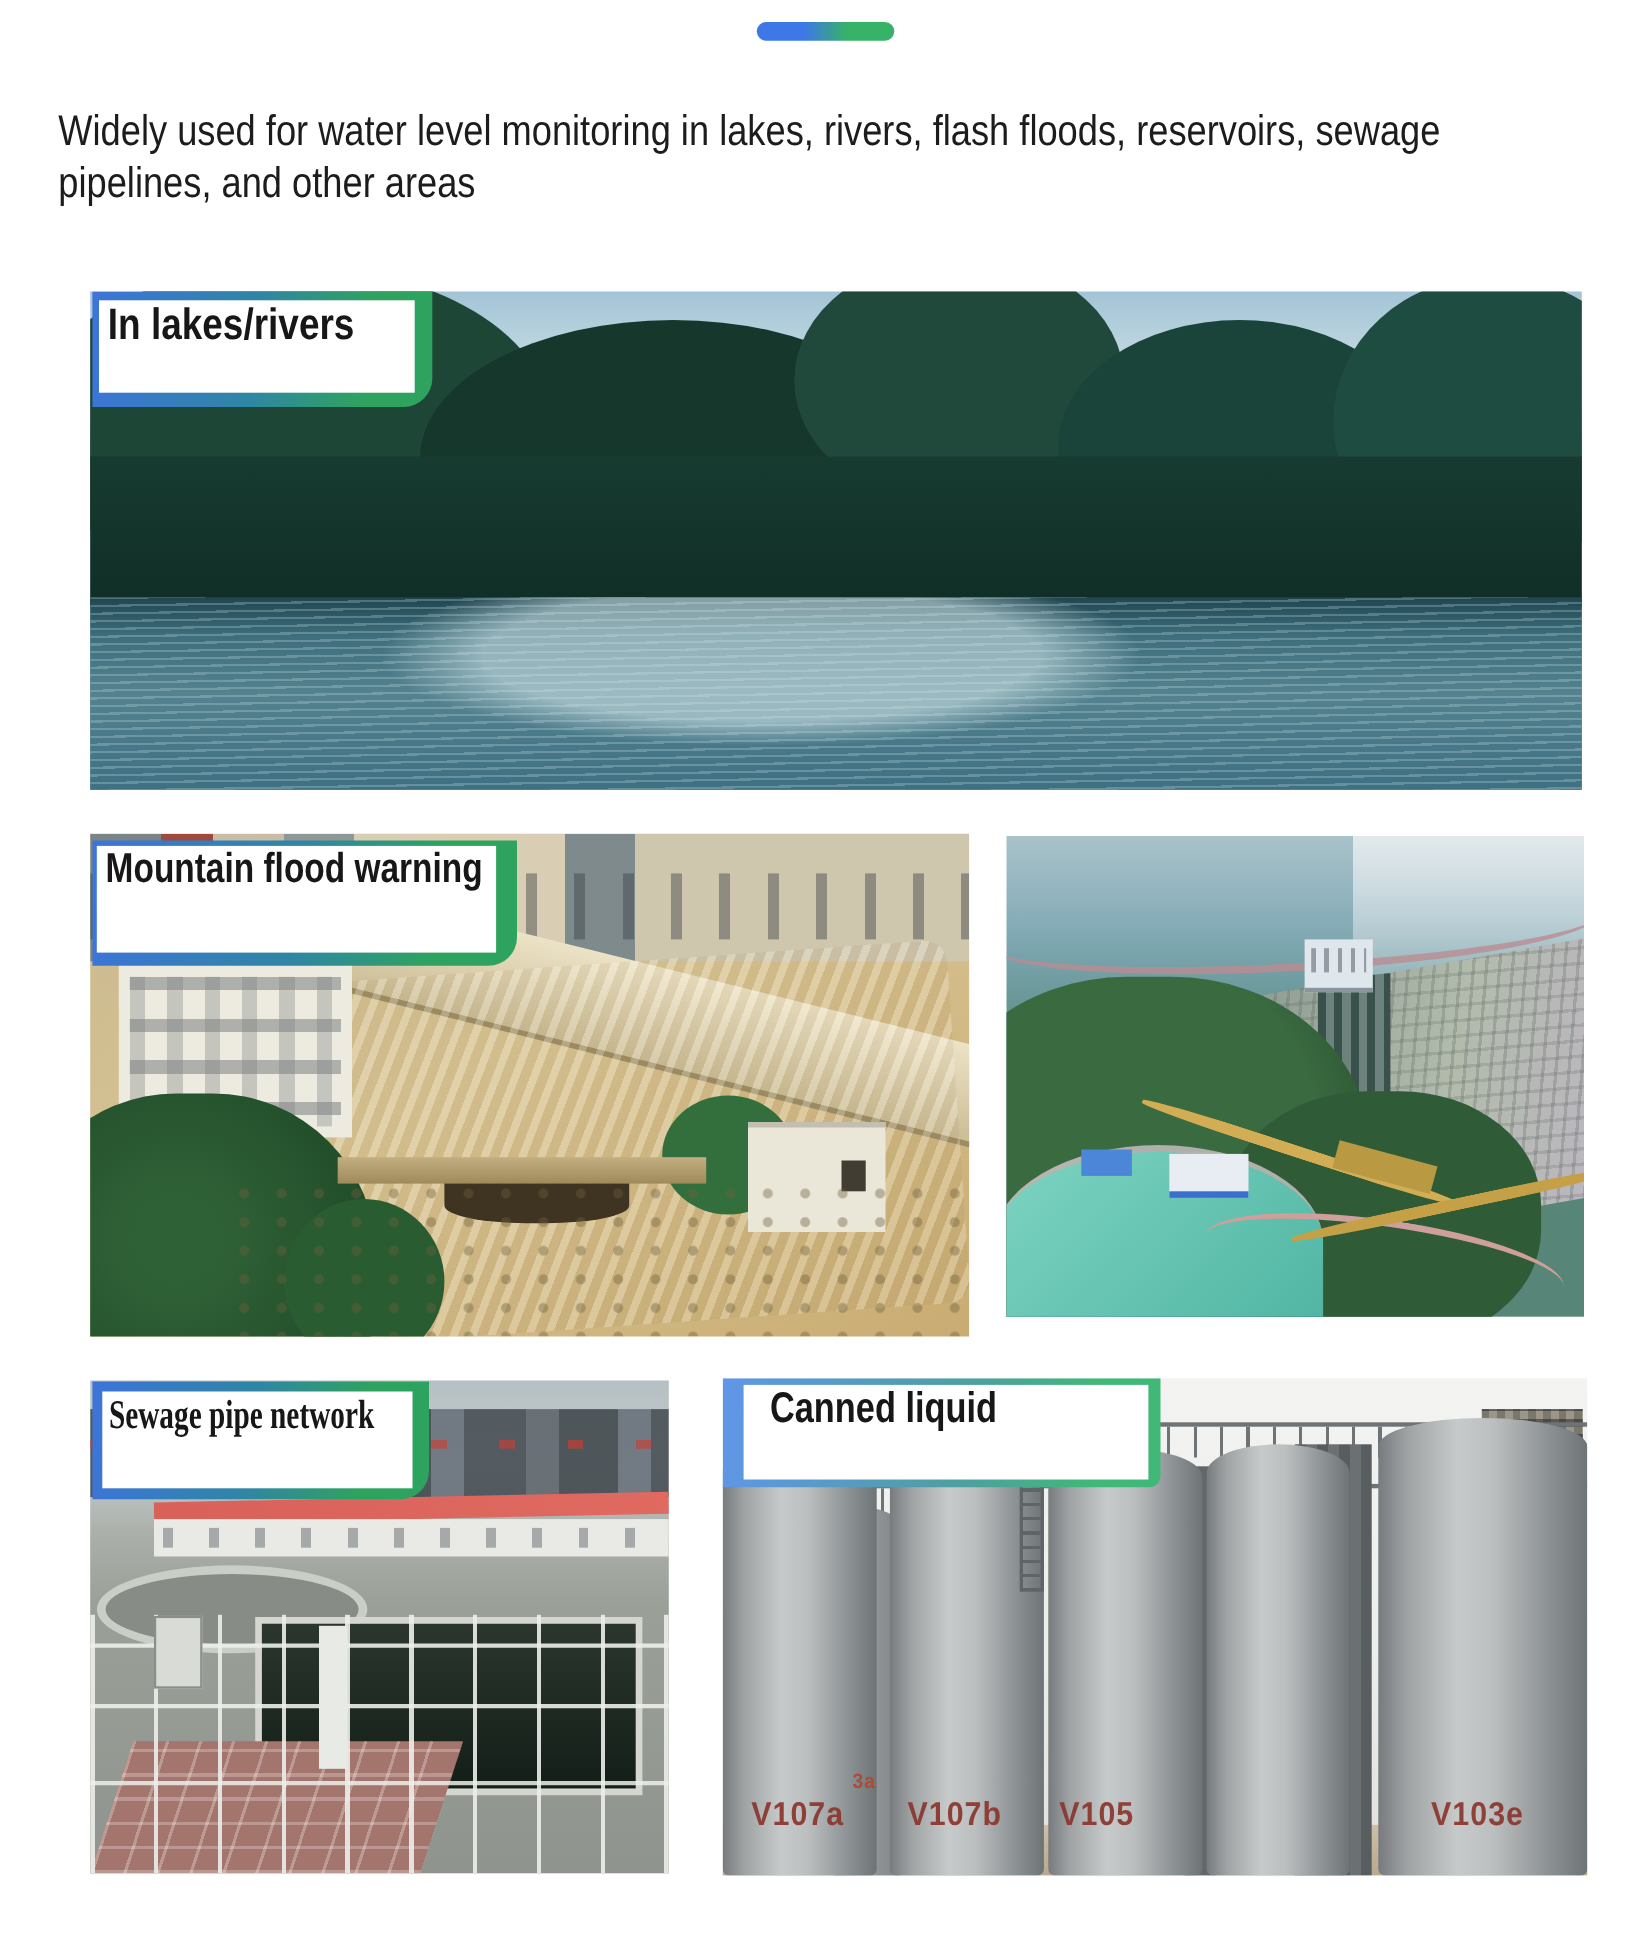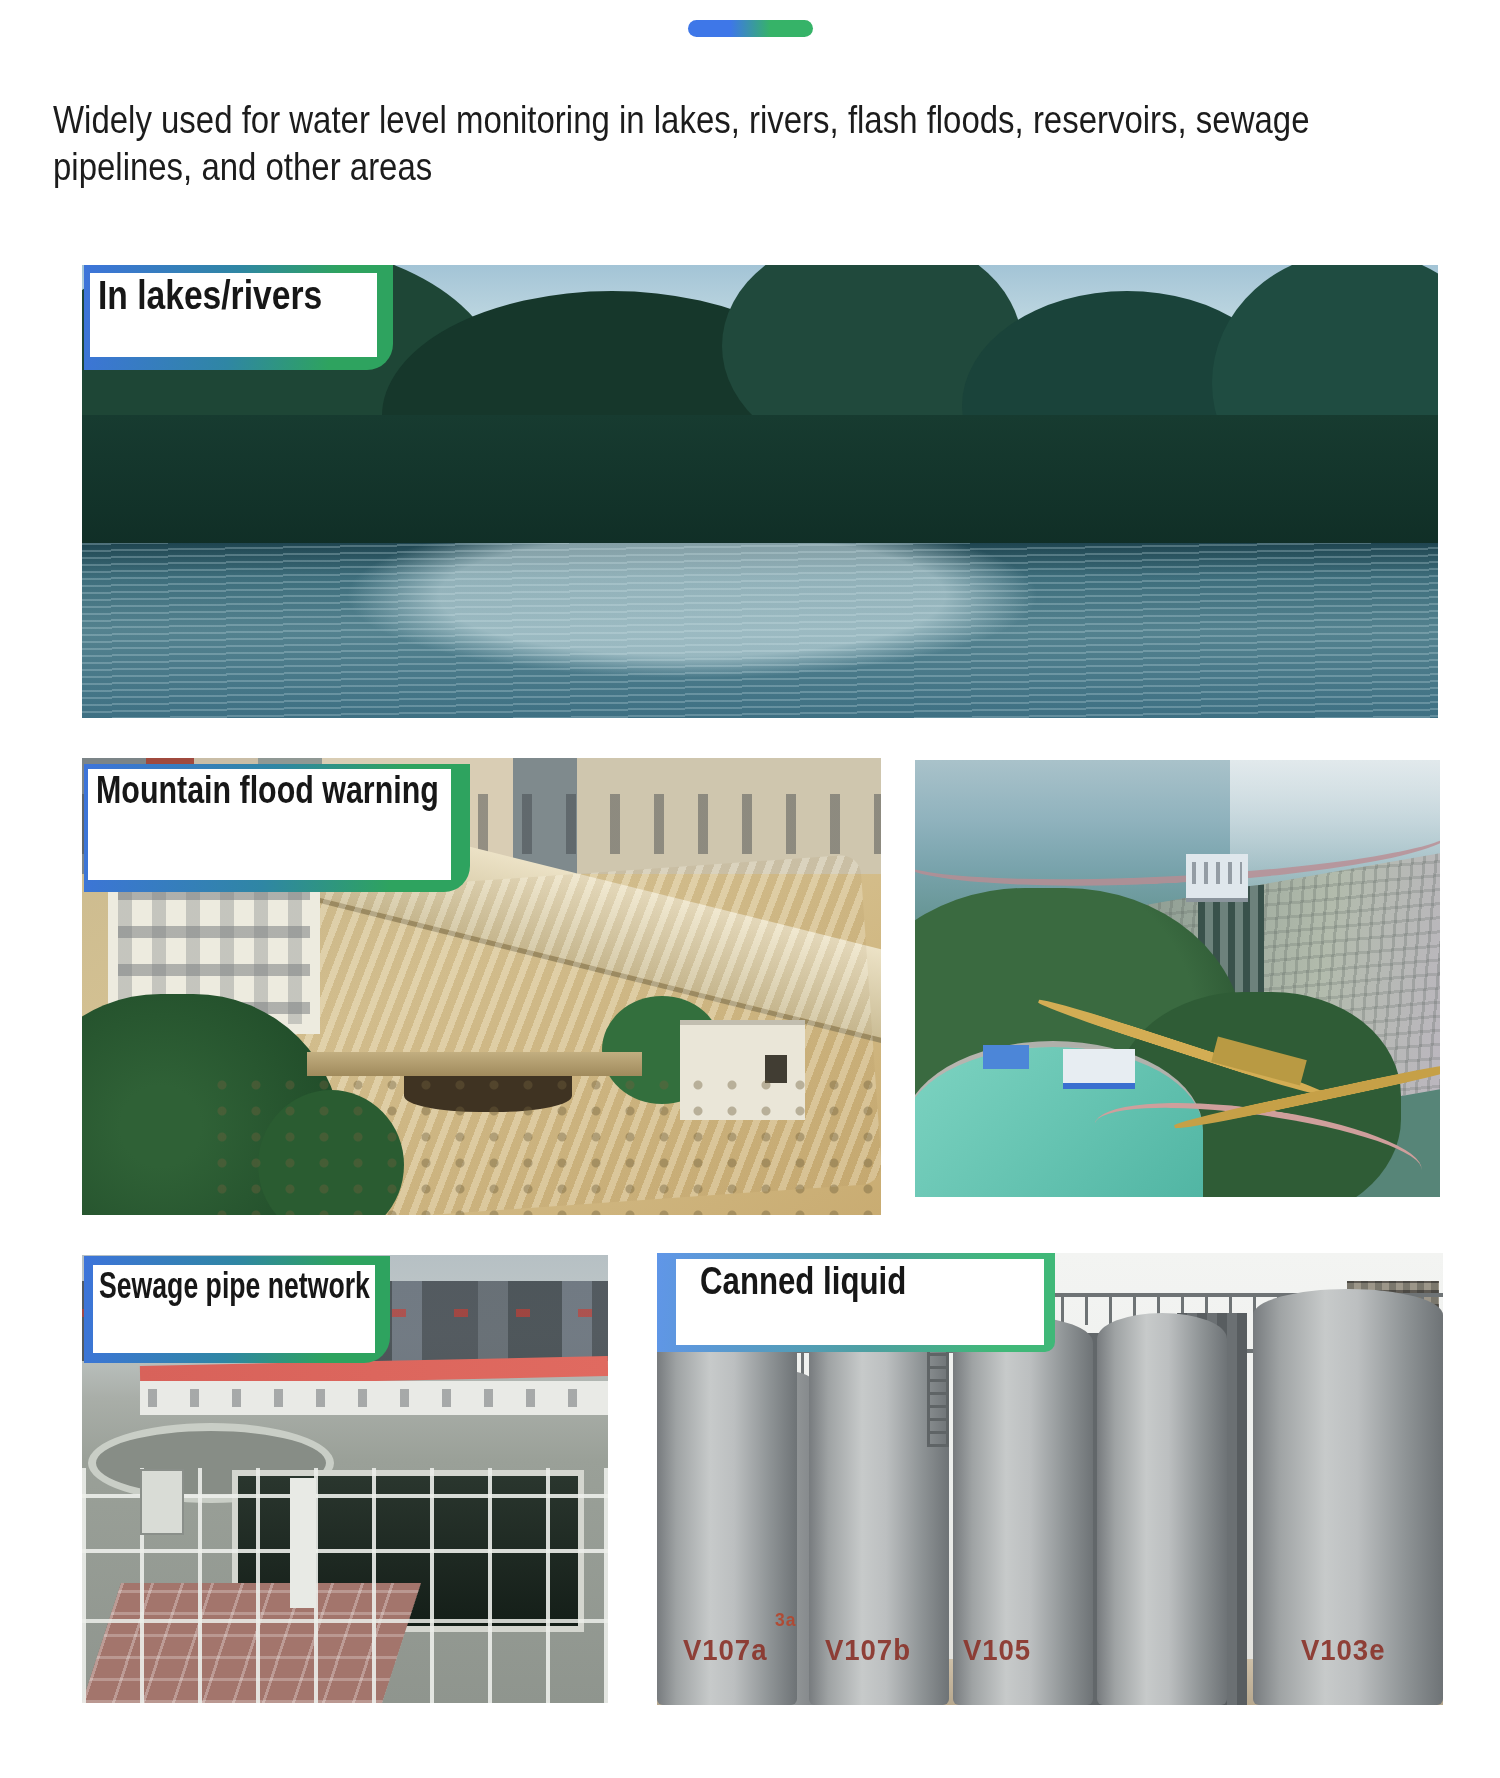--- a/index.html
+++ b/index.html
@@ -13,34 +13,34 @@
 
   
   .heading{left:53px;top:96px;width:1560px;font-size:39px;line-height:47px;font-weight:400;
            letter-spacing:0px;color:#1c1c1c;transform:scaleX(0.845);transform-origin:left top;}
 
   
   .card{overflow:hidden;}
   .card-lake{left:82px;top:265px;width:1356px;height:453px;}
   .card-flood{left:82px;top:758px;width:799px;height:457px;}
   .card-reservoir{left:915px;top:760px;width:525px;height:437px;}
-  .card-sewage{left:82px;top:1255px;width:526px;height:448px;}
+  .card-sewage{left:82px;top:1255px;width:526px;height:448px;font-family:Liberation Serif, serif;}
   .card-canned{left:657px;top:1253px;width:786px;height:452px;}
 
   
   .badge{z-index:10;background:linear-gradient(97deg,#3d74da 0%,#2f86a4 48%,#2ea35f 80%,#2ea35f 100%);
          border-radius:0 0 26px 0;}
   .badge-inner{position:absolute;background:#ffffff;display:flex;}
   .badge-text{font-weight:700;color:#171717;transform:scaleX(0.84);transform-origin:left center;white-space:nowrap;}
 
   .badge-lake{left:2px;top:0;width:309px;height:105px;}
   .badge-lake .badge-inner{left:6px;top:8px;right:16px;bottom:13px;padding-left:8px;}
   .badge-lake .badge-text{font-size:40px;}
 
-  .badge-flood{left:2px;top:6px;width:386px;height:128px;}
+  .badge-flood{left:2px;top:6px;width:386px;height:114px;}
   .badge-flood .badge-inner{left:4px;top:5px;right:19px;bottom:12px;padding-left:8px;}
   .badge-flood .badge-text{font-size:38px;transform:scaleX(0.80);}
 
   .badge-reservoir{left:0;top:1px;width:322px;height:107px;}
   .badge-reservoir .badge-inner{left:8px;top:11px;right:20px;bottom:10px;padding-left:16px;}
   .badge-reservoir .badge-text{font-size:38px;}
 
   .badge-sewage{left:2px;top:1px;width:306px;height:107px;}
   .badge-sewage .badge-inner{left:9px;top:9px;right:15px;bottom:10px;padding-left:6px;}
   .badge-sewage .badge-text{font-size:37px;transform:scaleX(0.72);}

